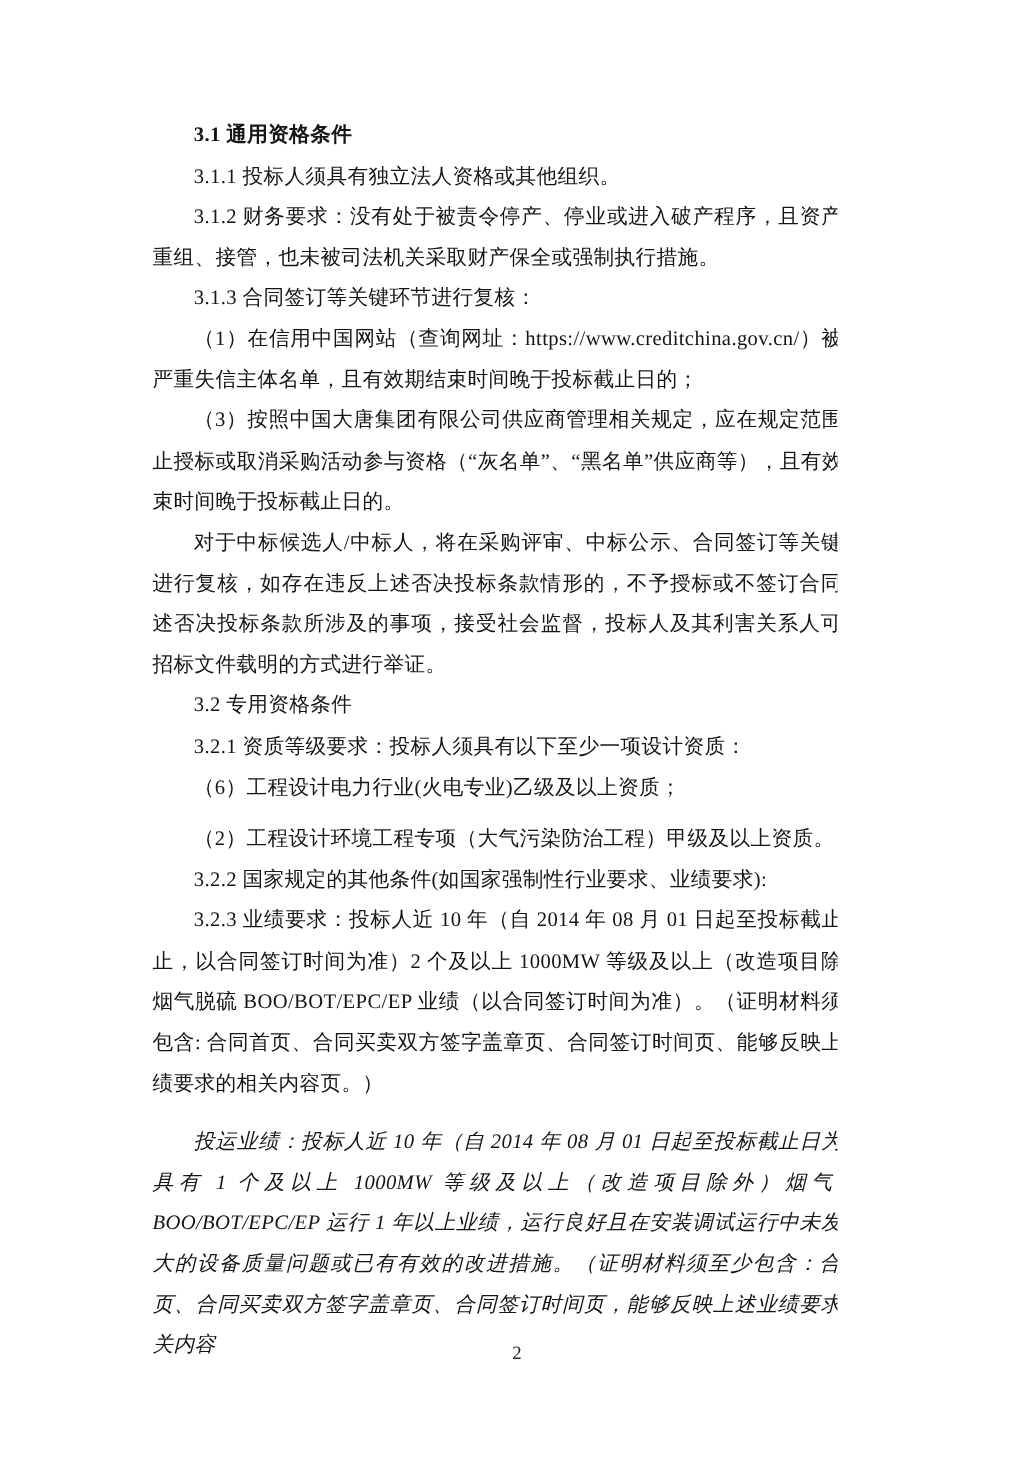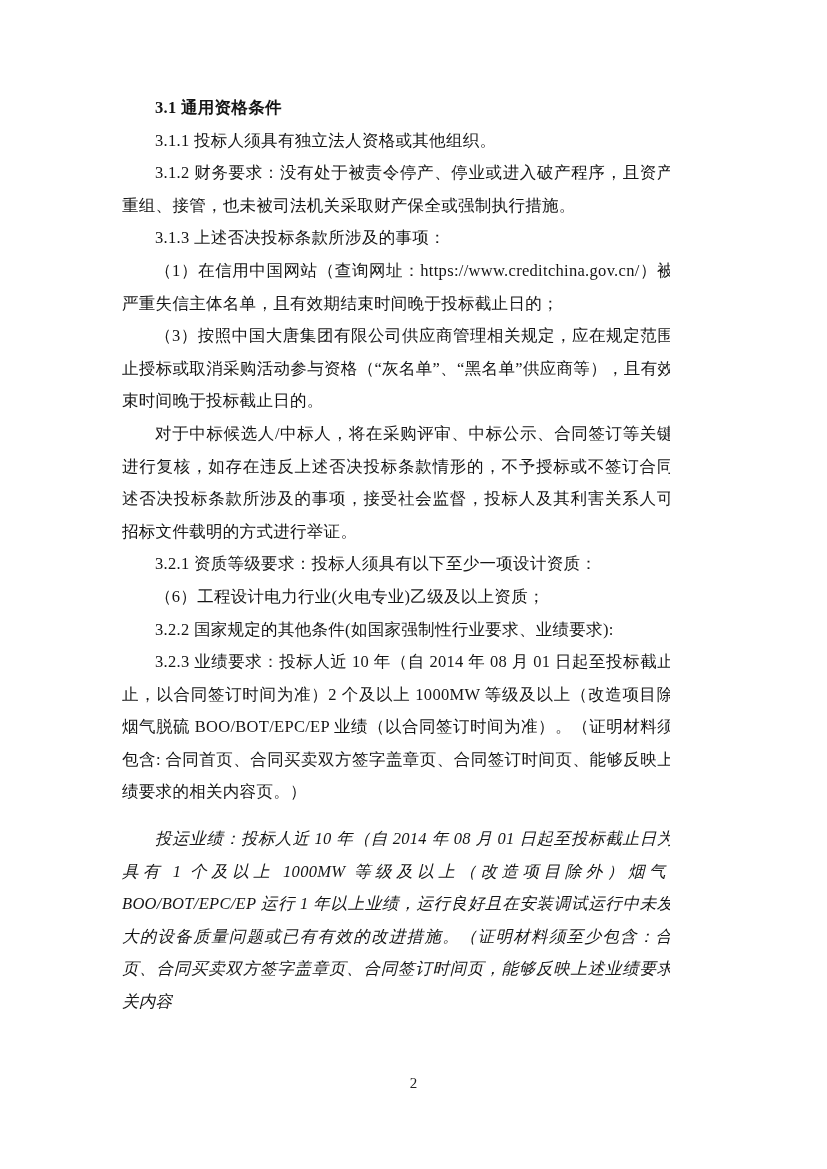--- a/index.html
+++ b/index.html
@@ -54,26 +54,28 @@
   }
 </style>
 </head>
 <body>
 
 <div class="page">
   <div class="content">
     <p class="heading-bold">3.1 通用资格条件</p>
     <p>3.1.1 投标人须具有独立法人资格或其他组织。</p>
     <p>3.1.2 财务要求：没有处于被责令停产、停业或进入破产程序，且资产未被重组、接管，也未被司法机关采取财产保全或强制执行措施。</p>
-    <p>3.1.3 上述否决投标条款所涉及的事项：</p>
+    <p>3.1.3 合同签订等关键环节进行复核：</p>
     <p>（1）在信用中国网站（查询网址：https://www.creditchina.gov.cn/）被列入严重失信主体名单，且有效期结束时间晚于投标截止日的；</p>
     <p>（3）按照中国大唐集团有限公司供应商管理相关规定，应在规定范围内停止授标或取消采购活动参与资格（“灰名单”、“黑名单”供应商等），且有效期结束时间晚于投标截止日的。</p>
     <p>对于中标候选人/中标人，将在采购评审、中标公示、合同签订等关键环节进行复核，如存在违反上述否决投标条款情形的，不予授标或不签订合同。上述否决投标条款所涉及的事项，接受社会监督，投标人及其利害关系人可按照招标文件载明的方式进行举证。</p>
+    <p>3.2 专用资格条件</p>
     <p>3.2.1 资质等级要求：投标人须具有以下至少一项设计资质：</p>
     <p>（6）工程设计电力行业(火电专业)乙级及以上资质；</p>
+    <p class="gap-before-sm">（2）工程设计环境工程专项（大气污染防治工程）甲级及以上资质。</p>
     <p>3.2.2 国家规定的其他条件(如国家强制性行业要求、业绩要求):</p>
     <p>3.2.3 业绩要求：投标人近 10 年（自 2014 年 08 月 01 日起至投标截止日为止，以合同签订时间为准）2 个及以上 1000MW 等级及以上（改造项目除外）烟气脱硫 BOO/BOT/EPC/EP 业绩（以合同签订时间为准）。（证明材料须至少包含: 合同首页、合同买卖双方签字盖章页、合同签订时间页、能够反映上述业绩要求的相关内容页。）</p>
     <p class="gap-before">投运业绩：投标人近 10 年（自 2014 年 08 月 01 日起至投标截止日为止）具有 1 个及以上 1000MW 等级及以上（改造项目除外）烟气脱硫 BOO/BOT/EPC/EP 运行 1 年以上业绩，运行良好且在安装调试运行中未发现重大的设备质量问题或已有有效的改进措施。（证明材料须至少包含：合同首页、合同买卖双方签字盖章页、合同签订时间页，能够反映上述业绩要求的相关内容</p>
   </div>
   <div class="footer">
     <span class="page-num">2</span>
   </div>
 </div>
 
 </body></html>

